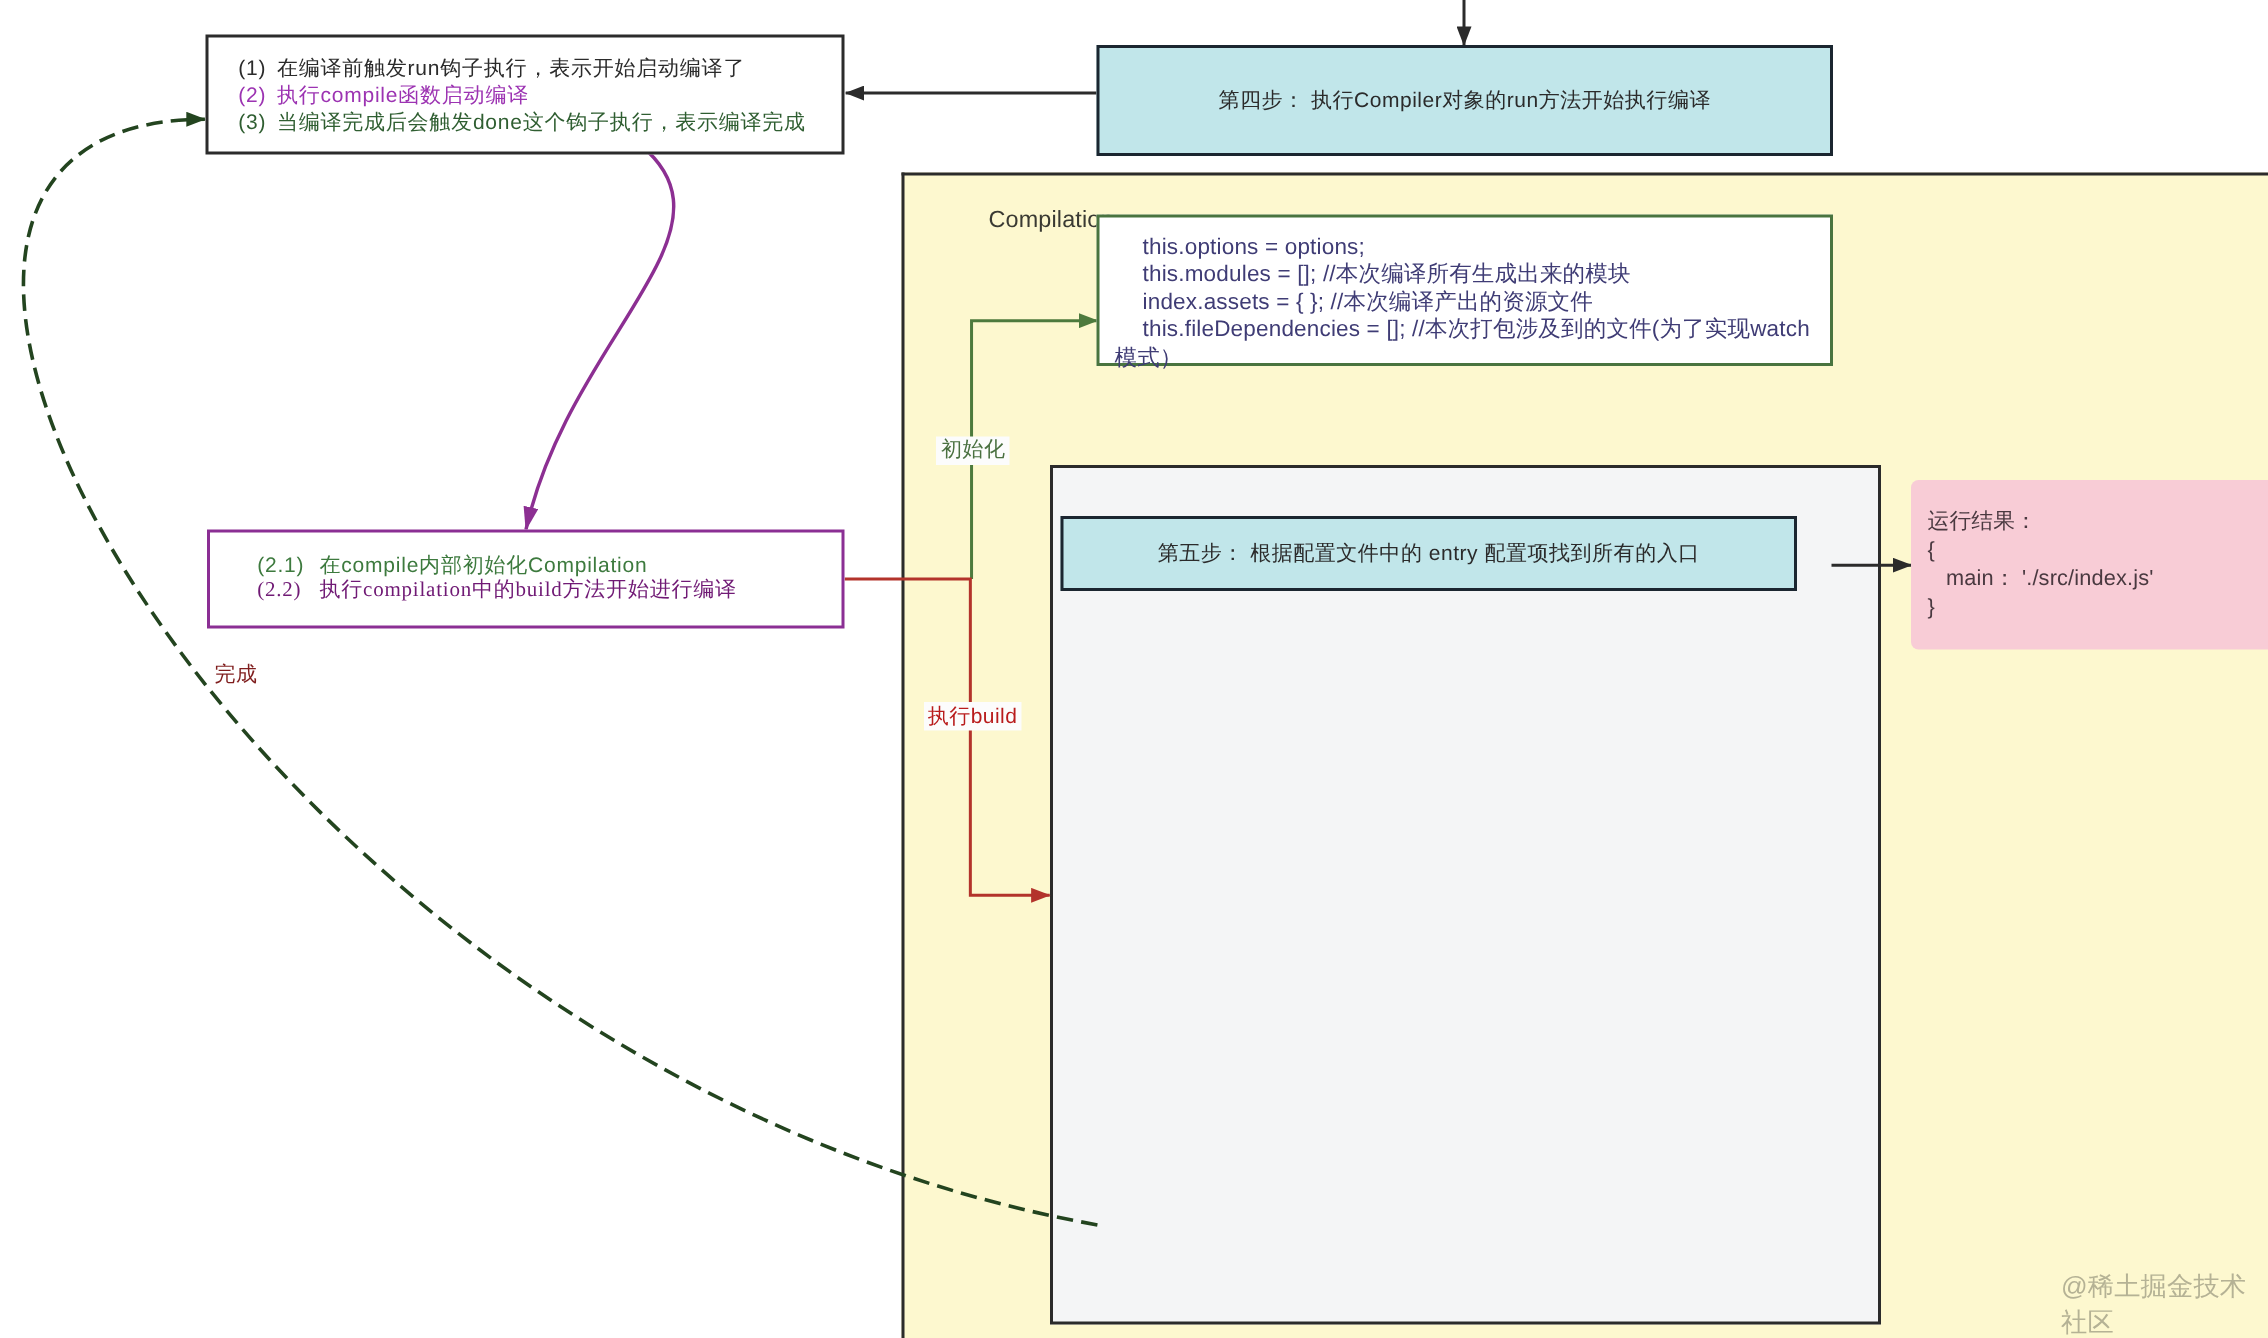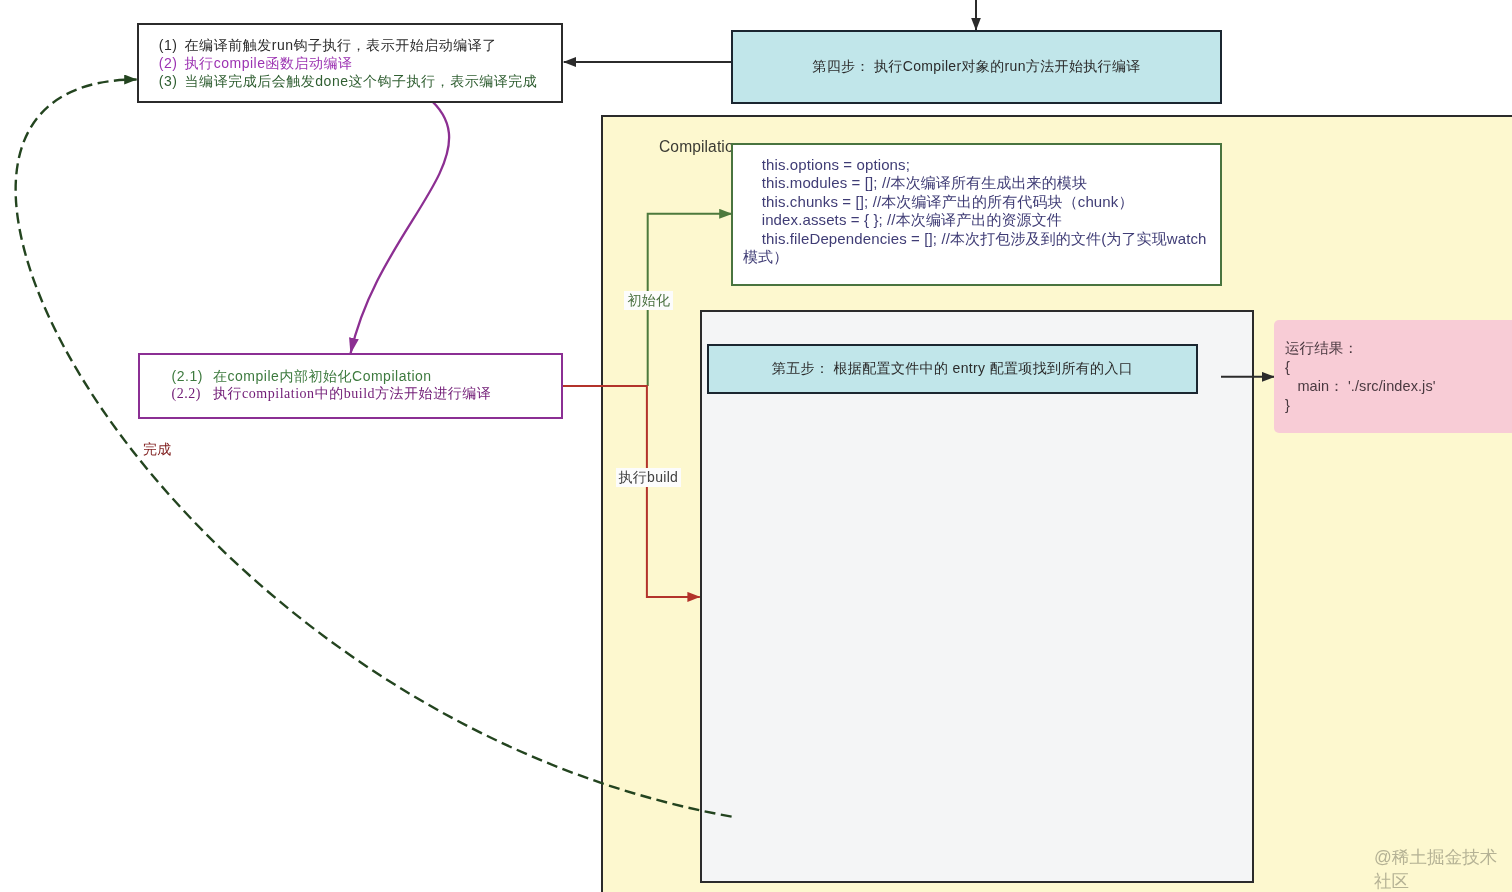--- a/index.html
+++ b/index.html
@@ -34,33 +34,33 @@
   .compile-box{left:137.5px;top:353px;width:425.5px;height:66px;background:#fff;
       border:2px solid #8b2f94;padding:12px 0 0 32px;}
 
   
   .blue{background:#c1e6ea;border:2px solid #1b2630;display:flex;align-items:center;
       justify-content:center;font-size:14px;letter-spacing:0.35px;color:#2b2b2b;}
   .step4{left:731px;top:30px;width:491px;height:74px;}
   .step5{left:707px;top:344px;width:491px;height:50px;}
 
   
-  .code-box{left:731px;top:143px;width:491px;height:143px;background:#fff;
+  .code-box{left:731px;top:143px;width:491px;height:101px;background:#fff;
       border:2px solid #49743f;padding:11px 8px 0 10px;}
   .cl{font-size:15px;line-height:18.4px;color:#3f3c75;text-indent:18.7px;letter-spacing:0.12px;}
 
   
   .result-box{left:1274px;top:320px;width:262px;height:113px;background:#f8ccd6;
       border-radius:5px;padding:19px 0 0 11px;}
   .rl{font-size:14.5px;line-height:19px;color:#4a3940;white-space:pre;letter-spacing:0.1px;}
 
   
   .elabel{position:absolute;font-size:14px;line-height:19px;background:#fcfcfc;padding:0 3px;letter-spacing:0.3px;}
   .lbl-init{left:624.4px;top:290.5px;color:#4a7040;font-family:Liberation Serif, serif;}
-  .lbl-build{left:615.5px;top:468px;color:#404040;}
+  .lbl-build{left:615.5px;top:468px;color:#b91c1c;}
   .lbl-done{left:143px;top:440px;color:#7f1d1d;background:transparent;padding:0;}
 
   
   .watermark{position:absolute;left:1327px;top:845px;font-size:17.5px;color:#b5b295;letter-spacing:0.1px;margin-left:47px;}
 </style>
 </head>
 <body>
 
 <div id="stage">
 
@@ -124,21 +124,20 @@
     </div>
   </div>
 
   <div class="box blue step4">
     <span>第四步： 执行Compiler对象的run方法开始执行编译</span>
   </div>
 
   <div class="box code-box">
     <div class="cl">this.options = options;</div>
     <div class="cl">this.modules = []; //本次编译所有生成出来的模块</div>
-    <div class="cl">this.chunks = []; //本次编译产出的所有代码块（chunk）</div>
     <div class="cl">index.assets = { }; //本次编译产出的资源文件</div>
     <div class="cl">this.fileDependencies = []; //本次打包涉及到的文件(为了实现watch模式）</div>
   </div>
 
   <div class="box blue step5">
     <span>第五步： 根据配置文件中的 entry 配置项找到所有的入口</span>
   </div>
 
   <div class="box result-box">
     <div class="rl">运行结果：</div>

